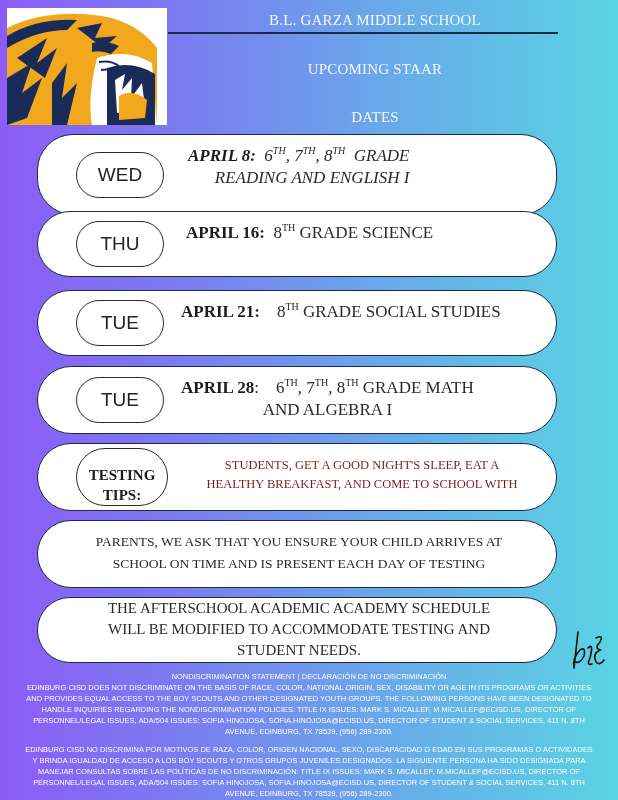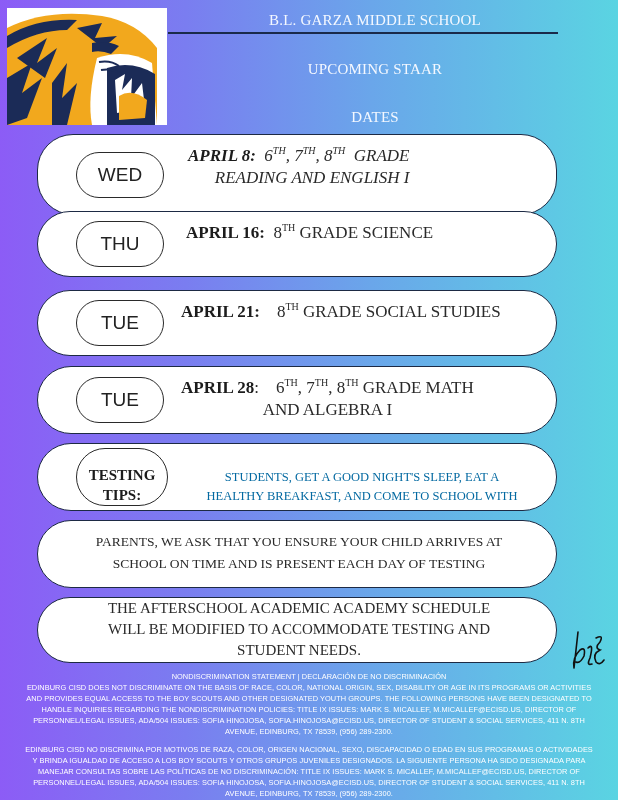--- a/index.html
+++ b/index.html
@@ -47,22 +47,22 @@
     .event sup { font-size: 10px; vertical-align: 7px; line-height: 0; }
     .event .line2 { display: block; text-align: center; }
     .tips-badge {
       position: absolute; left: 38px; top: 50%; transform: translateY(-50%);
       width: 92px; height: 58px;
       border: 1.5px solid #2a2a2a; border-radius: 29px;
       display: flex; flex-direction: column; align-items: center; justify-content: flex-end;
       font-weight: bold; font-size: 15px; color: #1c1c1c; line-height: 20px;
     }
     .tips-text {
-      position: absolute; left: 140px; right: 10px; top: 24px;
-      text-align: center; font-size: 12.5px; line-height: 19px; color: #0369a1;
+      position: absolute; left: 140px; right: 10px; top: 12px;
+      text-align: center; font-size: 12.5px; line-height: 19px; color: #7f1d1d;
     }
     .notice {
       position: absolute; left: 14px; right: 10px; text-align: center;
       color: #2a2a2a; line-height: 22px;
     }
     .signature {
       position: absolute; left: 570px; top: 628px; width: 36px; height: 44px;
     }
     .footer {
       position: absolute; left: 4px; width: 610px; text-align: center;

